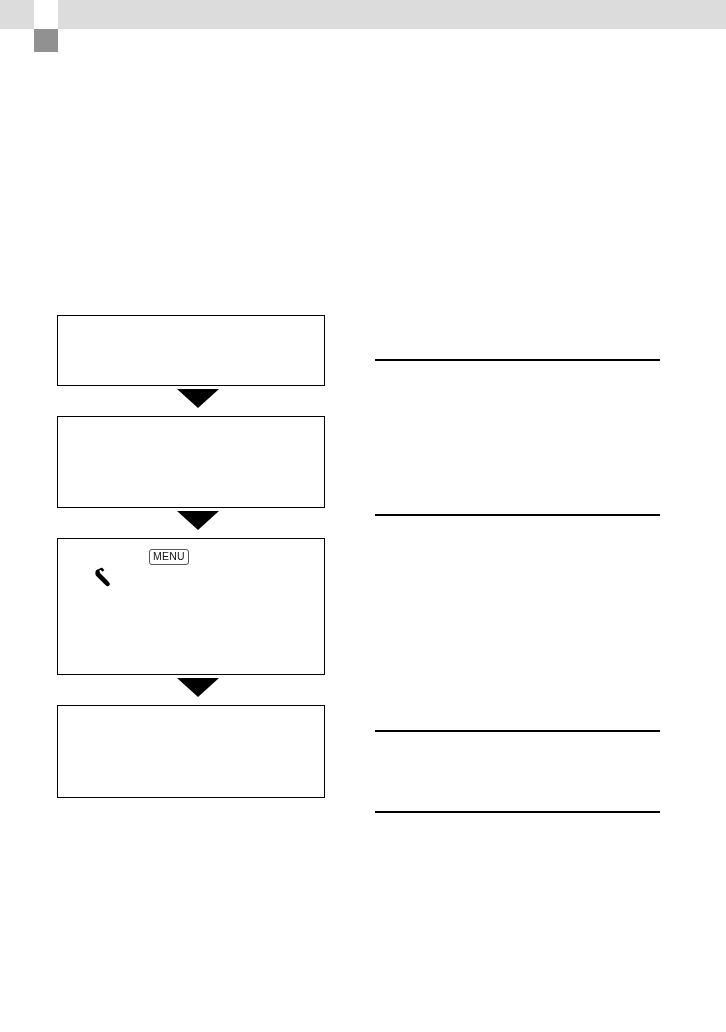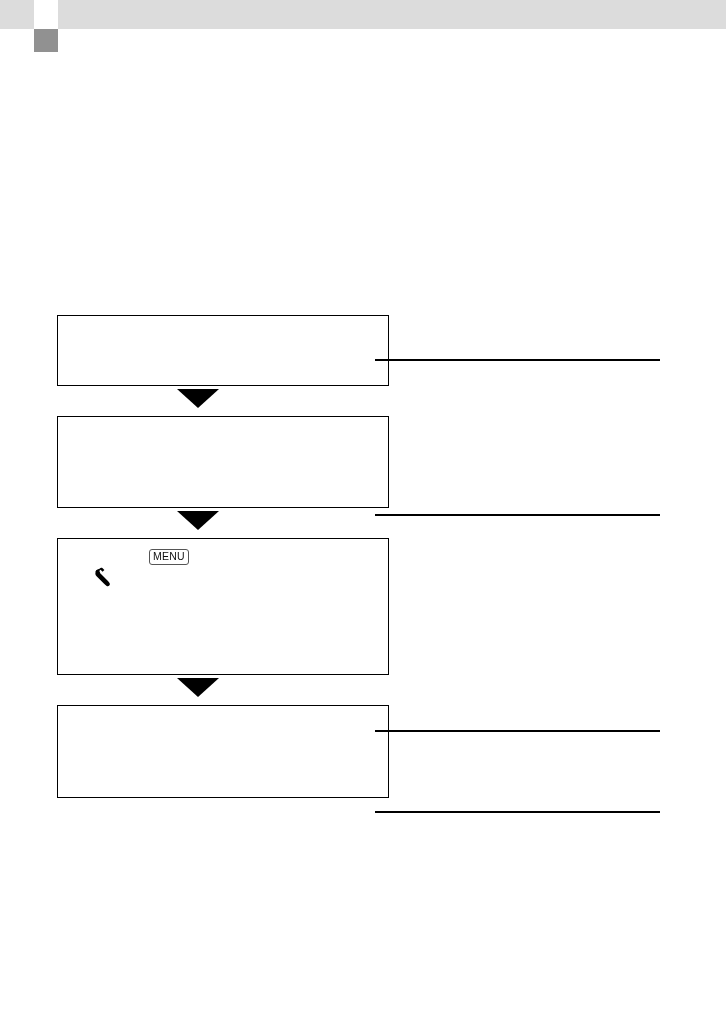--- a/index.html
+++ b/index.html
@@ -53,21 +53,21 @@
   .flow-col {
     position: absolute;
     left: 57px;
     top: 315px;
     width: 282px;
   }
 
   .flow-box {
     position: relative;
     box-sizing: border-box;
-    width: 332px;
+    width: 268px;
     border: 1.6px solid #000000;
     background: #ffffff;
   }
   .flow-box.b1 { height: 71px; }
   .flow-box.b2 { height: 92px; }
   .flow-box.b3 { height: 137px; }
   .flow-box.b4 { height: 93px; }
 
   .flow-arrow {
     width: 282px;

